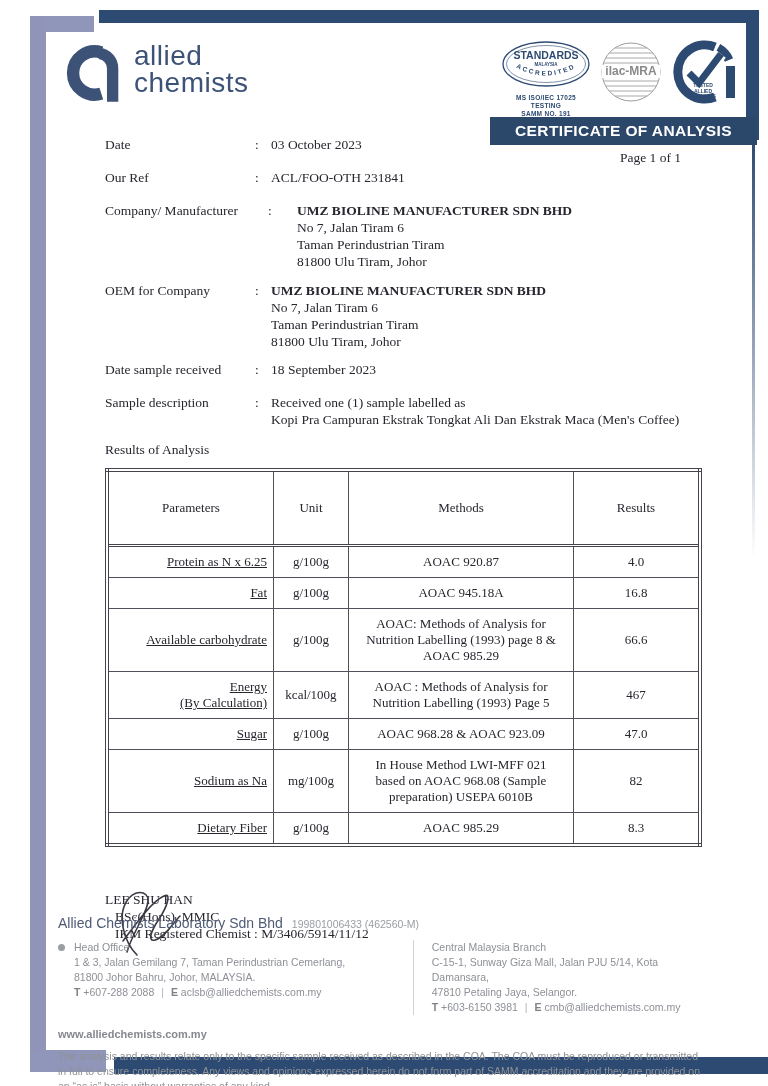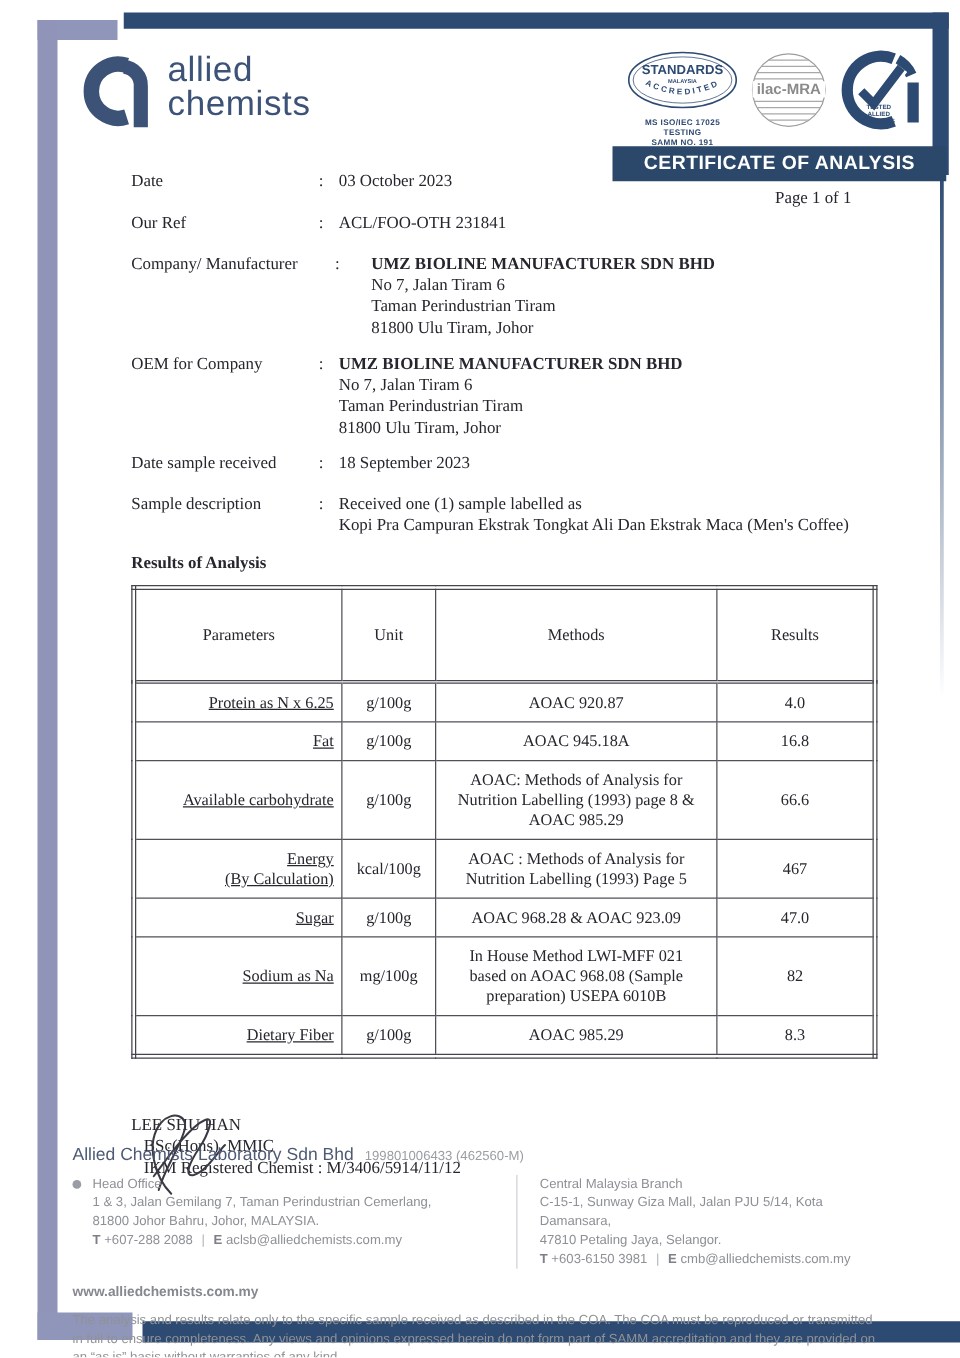--- a/index.html
+++ b/index.html
@@ -37,21 +37,21 @@
 
   .page-label { position:absolute; left:620px; top:150px; font-size:13.5px; }
 
   
   .content { position:absolute; left:105px; top:136px; width:600px; font-size:13.5px; line-height:17px; }
   .field { display:grid; grid-template-columns:150px 16px 1fr; }
   .mb16 { margin-bottom:16px; } .mb12 { margin-bottom:12px;gap:13px; } .mb11 { margin-bottom:11px; } .mb13 { margin-bottom:13px; }
   .field .colon::before { content:":"; }
   .val-bold { font-weight:bold; }
 
-  .results-heading { font-weight:bold; font-size:13.5px; margin:13px 0 10px 0; }
+  .results-heading { font-weight:normal; font-size:13.5px; margin:13px 0 10px 0; }
 
   table.results { border-collapse:collapse; width:597px; border:4px double #44444c;
                   font-size:13px; line-height:16px; }
   table.results th, table.results td { border:1px solid #50505a; padding:7px 6px; }
   table.results th { font-weight:normal; text-align:center; padding:28px 6px; border-bottom:3px double #44444c; }
   td.c-param { text-align:right; padding-left:12px; white-space:pre-line; width:152px;text-decoration:underline; }
   td.c-unit  { text-align:center; width:62px; }
   td.c-meth  { text-align:center; white-space:pre-line; width:212px; }
   td.c-res   { text-align:center; }
 

